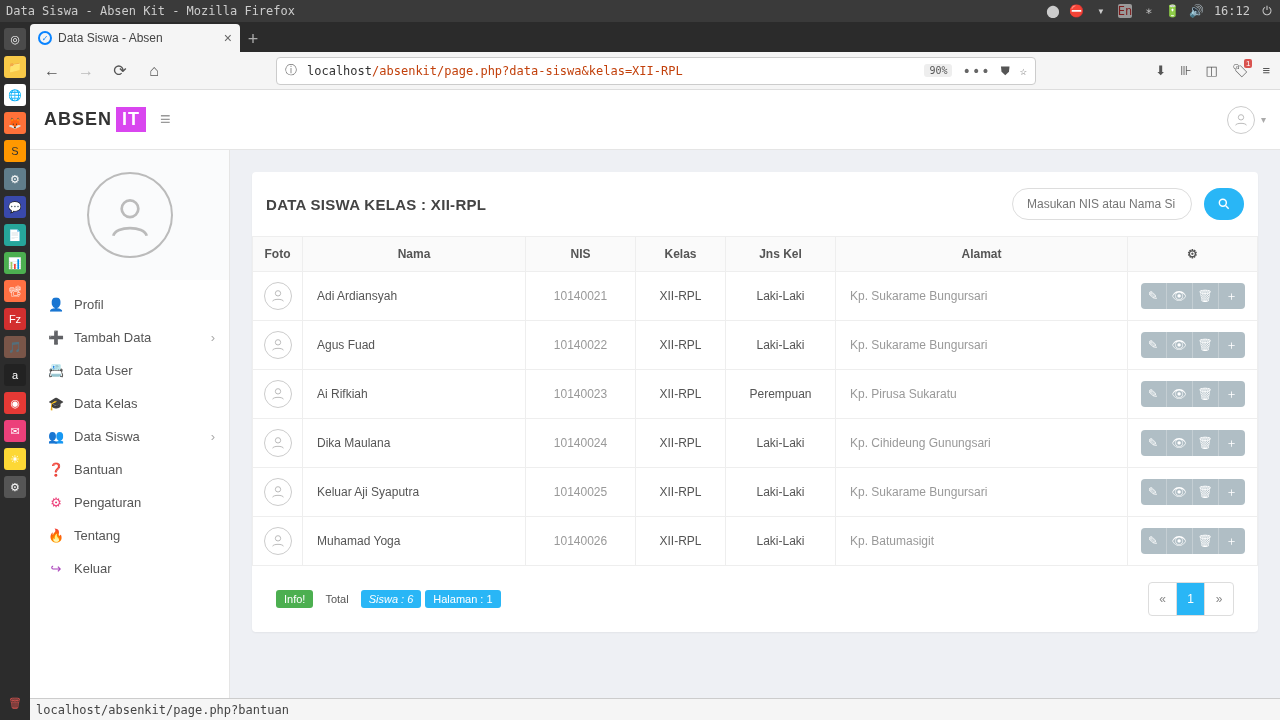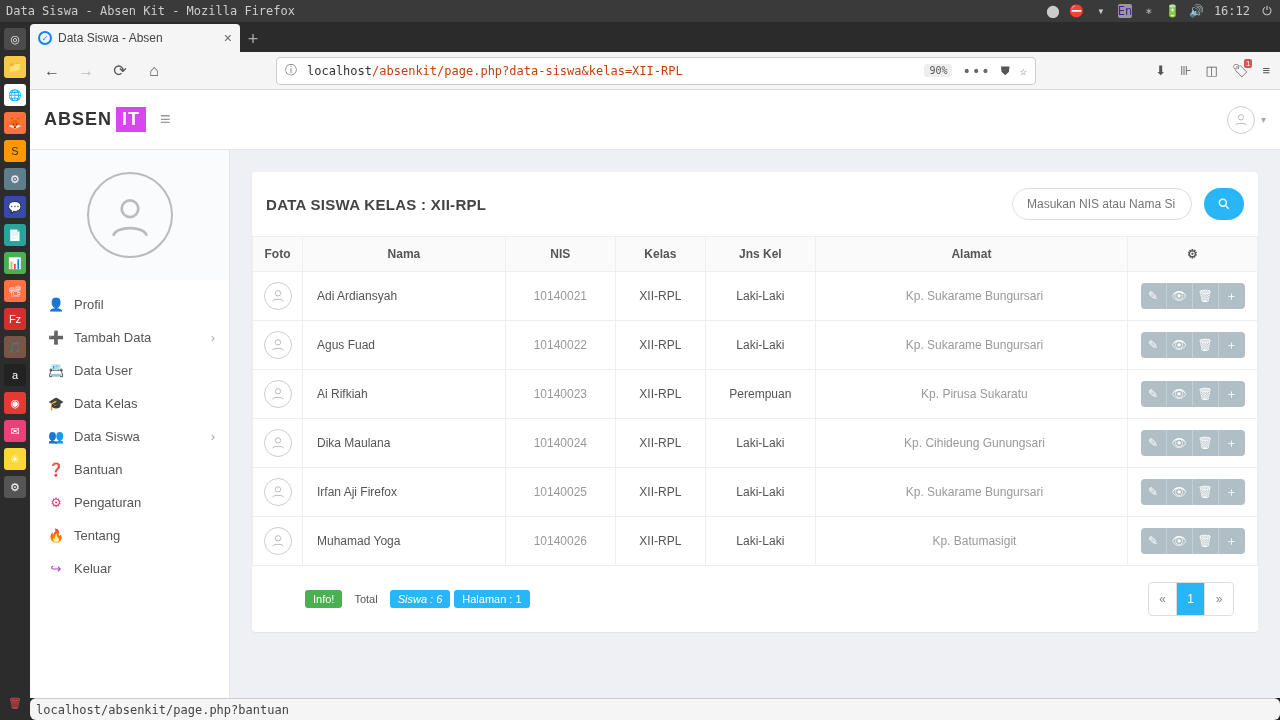--- a/index.html
+++ b/index.html
@@ -60,49 +60,49 @@
 .card-header { display: flex; align-items: center; padding: 16px 14px; }
 .card-title { font-weight: bold; font-size: 15px; color: #444; letter-spacing: .3px; }
 .search-wrap { margin-left: auto; display: flex; align-items: center; gap: 12px; }
 .search-input { width: 180px; height: 32px; border: 1px solid #ddd; border-radius: 16px; padding: 0 14px; font-size: 12px; color: #888; outline:none; }
 .search-btn { width: 40px; height: 32px; background: #29b6f6; border-radius: 16px; display: flex; align-items: center; justify-content: center; color: #fff; }
 
 table { width: 100%; border-collapse: collapse; }
 th { background: #fafafa; border: 1px solid #eee; padding: 10px 8px; font-size: 12px; font-weight: bold; text-align: center; color: #555;}
 td { border: 1px solid #eee; padding: 10px 8px; font-size: 12px; color: #555; text-align: center; }
 td.name-cell { text-align: left; padding-left: 14px; }
-td.addr-cell { text-align: center; color: #999; padding-left: 14px; }
+td.addr-cell { text-align: left; color: #999; padding-left: 14px; }
 td.nis-cell { color: #999; }
 .row-avatar { width: 28px; height: 28px; border-radius: 50%; border: 1px solid #ccc; display: inline-flex; align-items: center; justify-content: center; }
 .actions { display: flex; justify-content: center; }
 .action-group { display: flex; background: #b0bec5; border-radius: 4px; overflow: hidden; }
 .action-group span { width: 26px; height: 26px; display: flex; align-items: center; justify-content: center; color: #fff; font-size: 12px; border-right: 1px solid rgba(255,255,255,0.25); }
 .action-group span:last-child { border-right: none; }
 
 .card-footer { display: flex; align-items: center; padding: 16px 24px; }
 .badge { display: inline-block; padding: 3px 8px; border-radius: 3px; color: #fff; font-size: 11px; margin-right: 4px; }
-.badge-info { background: #4caf50; margin-left: 29px; } .badge-total{background:transparent;color:#555;} .badge-s{background:#29b6f6;font-style:italic;} .badge-h{background:#29b6f6;}
+.badge-info { background: #4caf50; } .badge-total{background:transparent;color:#555;} .badge-s{background:#29b6f6;font-style:italic;} .badge-h{background:#29b6f6;}
 .pagination { margin-left: auto; display: flex; border: 1px solid #ddd; border-radius: 4px; overflow: hidden; }
 .pagination span { width: 28px; height: 32px; display: flex; align-items: center; justify-content: center; font-size: 12px; color: #888; border-right: 1px solid #ddd; }
 .pagination span:last-child{border:none;}
 .pagination .active { background: #29b6f6; color: #fff; }
 
 
-.os-status { position: absolute; left: 30px; right: 0; bottom: 0; height: 22px; background: #f5f5f5; border-top: 1px solid #ccc; font-family: monospace; font-size: 12px; color: #444; display: flex; align-items: center; padding: 0 6px; border-radius: 6px; }
+.os-status { position: absolute; left: 30px; right: 0; bottom: 0; height: 22px; background: #f5f5f5; border-top: 1px solid #ccc; font-family: monospace; font-size: 12px; color: #444; display: flex; align-items: center; padding: 0 6px; }
 </style>
 </head>
 <body>
 
 <div class="os-titlebar">
   <span>Data Siswa - Absen Kit - Mozilla Firefox</span>
   <div class="os-tray">
     <span class="tray-icon">⬤</span>
     <span class="tray-icon" style="color:#ef5350">⛔</span>
     <span class="tray-icon">▾</span>
-    <span class="tray-icon" style="background:#999;color:#4c1d95;padding:0 2px;border-radius:2px">En</span>
+    <span class="tray-icon" style="background:#999;color:#7f1d1d;padding:0 2px;border-radius:2px">En</span>
     <span class="tray-icon">∗</span>
     <span class="tray-icon">🔋</span>
     <span class="tray-icon">🔊</span>
     <span>16:12</span>
     <span class="tray-icon">⏻</span>
   </div>
 </div>
 
 <div class="dock">
   <div class="dock-item" style="background:#4b4b4b">◎</div>
@@ -343,21 +343,21 @@
                     </div>
                   </td>
                 </tr>
                 <tr>
                   <td><span class="row-avatar">
                       <svg viewBox="0 0 24 24" width="16" height="16" fill="none" stroke="#bbb" stroke-width="1.5">
                         <circle cx="12" cy="8" r="4"></circle>
                         <path d="M4 20c0-4 16-4 16 0"></path>
                       </svg>
                     </span></td>
-                  <td class="name-cell">Irfan Aji Firefox</td>
+                  <td class="name-cell">Keluar Aji Syaputra</td>
                   <td class="nis-cell">10140025</td>
                   <td>XII-RPL</td>
                   <td>Laki-Laki</td>
                   <td class="addr-cell">Kp. Sukarame Bungursari</td>
                   <td>
                     <div class="actions">
                       <div class="action-group">
                         <span>✎</span>
                         <span>👁</span>
                         <span>🗑</span>

